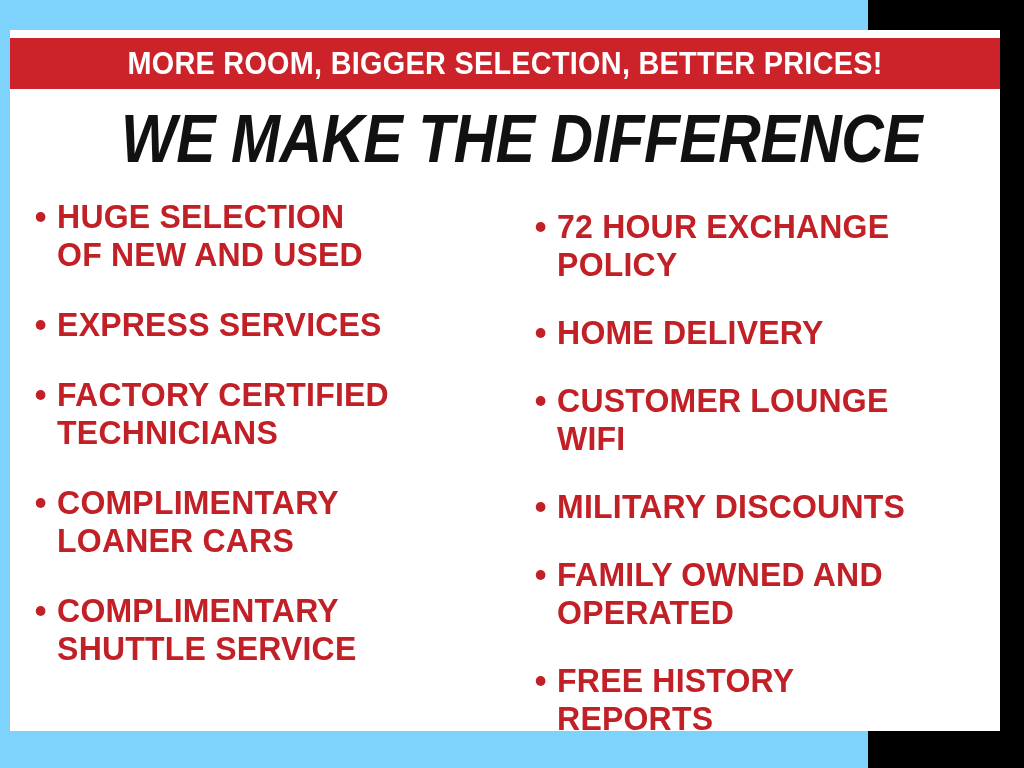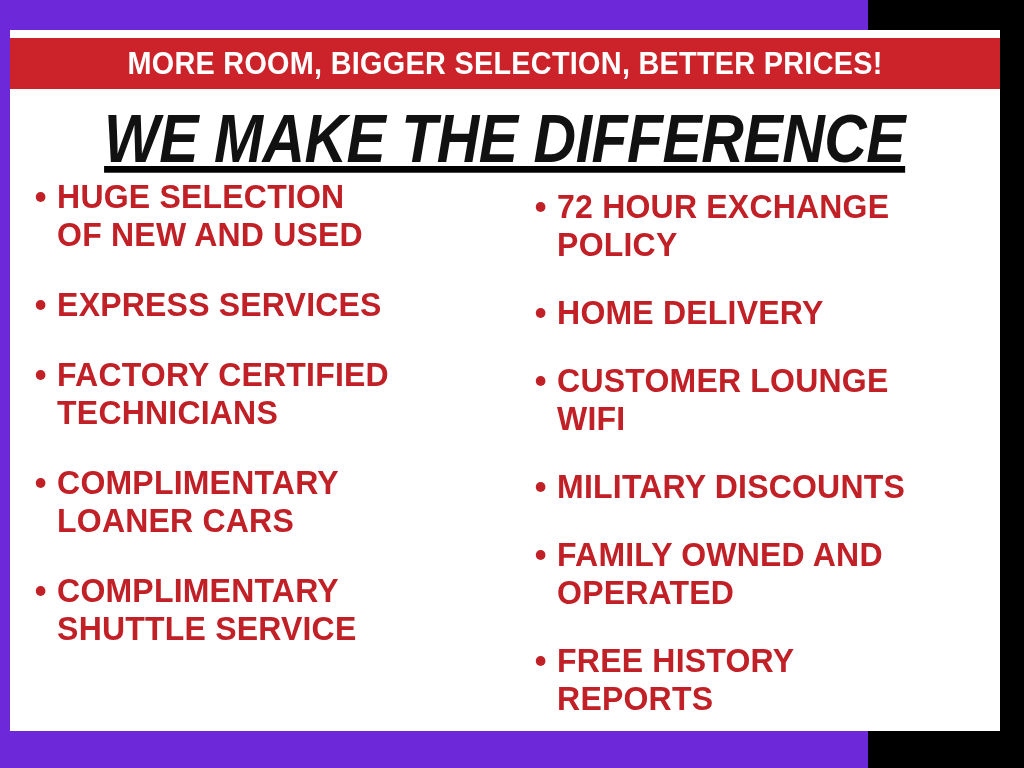--- a/index.html
+++ b/index.html
@@ -12,21 +12,21 @@
     width: 1024px;
     height: 768px;
     overflow: hidden;
     font-family: "Liberation Sans", sans-serif;
   }
 
   .poster {
     position: relative;
     width: 868px;
     height: 768px;
-    background: #6d28d9;
+    background: #7dd3fc;
   }
 
   
   .card {
     position: absolute;
     left: 10px;
     top: 30px;
     width: 990px;
     height: 701px;
     background: #ffffff;
@@ -52,47 +52,46 @@
     font-size: 31px;
     letter-spacing: 0.3px;
     white-space: nowrap;
     transform: scaleX(0.93);
     transform-origin: center center;
   }
 
   
   .headline {
     position: absolute;
-    left: 0px;
+    left: 17px;
     top: 72px;
     width: 990px;
     height: 72px;
     display: flex;
     align-items: center;
     justify-content: center;
-    text-decoration: underline;
   }
   .headline-text {
     color: #111111;
     font-family: "Liberation Sans Narrow", "Liberation Sans", sans-serif;
     font-weight: bold;
     font-style: italic;
     font-size: 62px;
     line-height: 1;
     letter-spacing: -0.5px;
     white-space: nowrap;
     transform: scaleX(0.95) scaleY(1.12);
     transform-origin: center center;
   }
 
   
   .columns {
     position: absolute;
     left: 0px;
-    top: 148px;
+    top: 168px;
     width: 990px;
     height: 541px;
     padding-left: 20px;
   }
   .col {
     position: absolute;
     top: 0;
   }
   .col-left  { left: 18px;  width: 480px; }
   .col-right { left: 518px; width: 472px; margin-top: 10px; }

